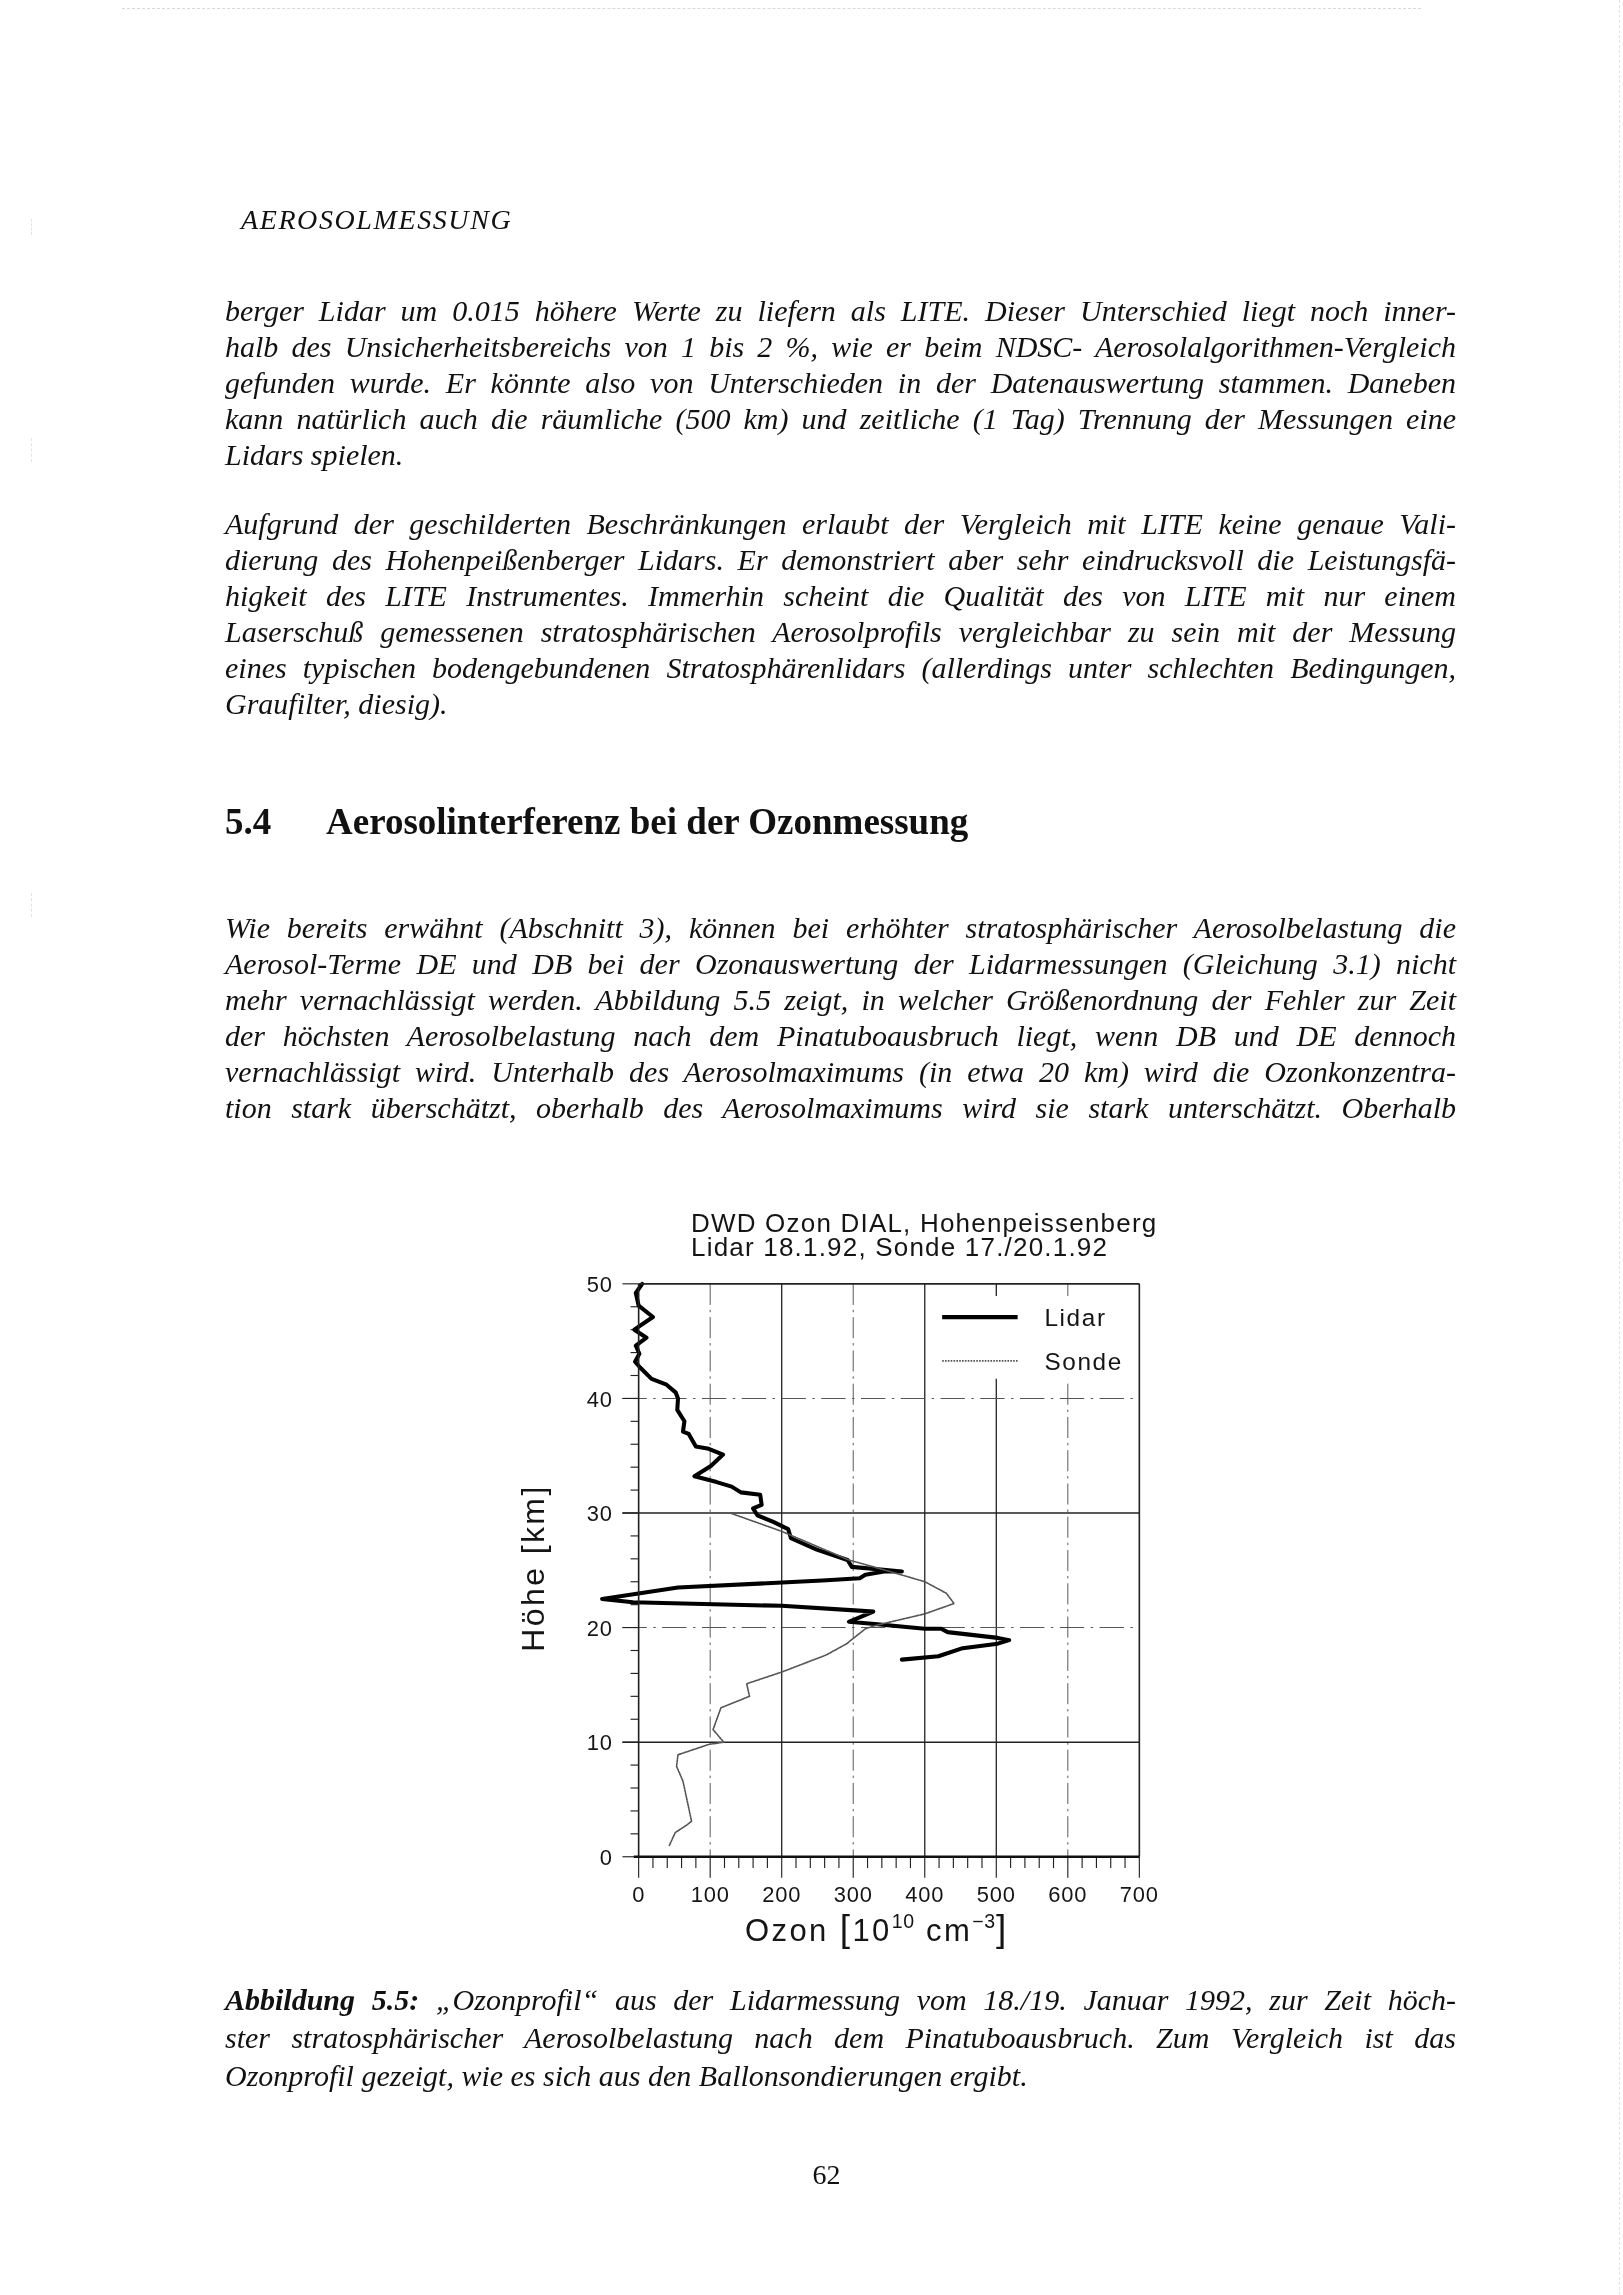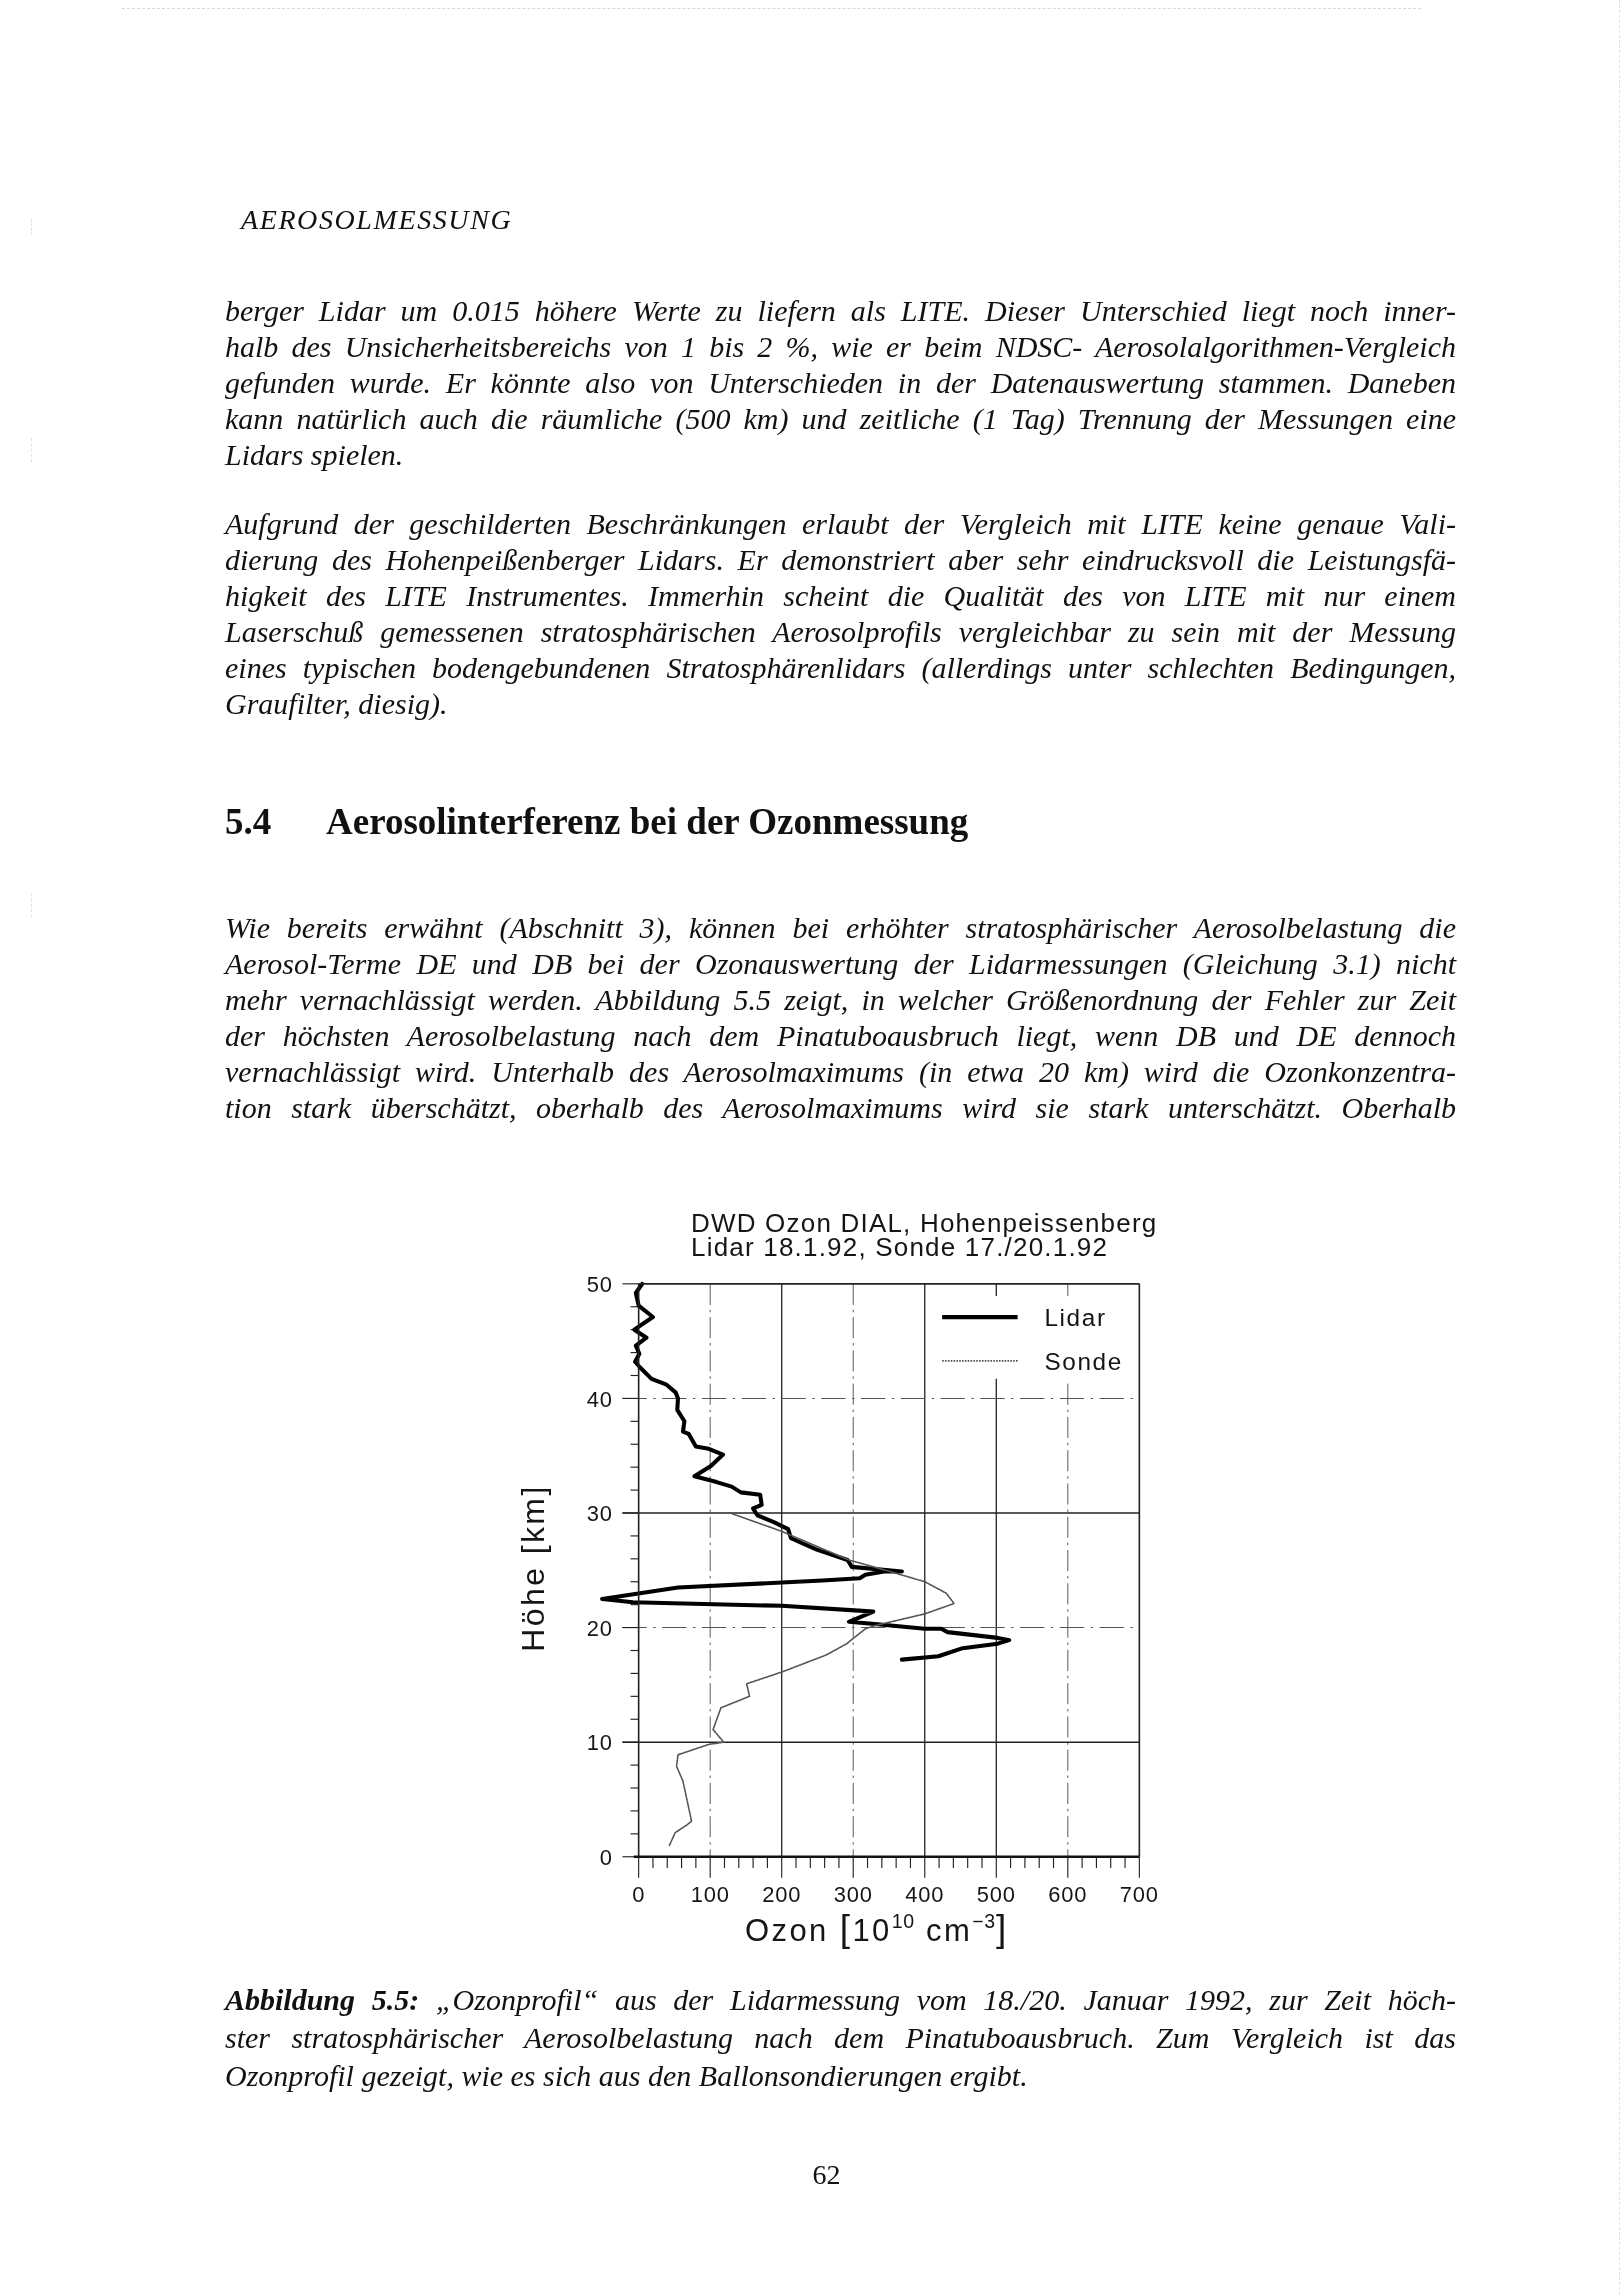--- a/index.html
+++ b/index.html
@@ -200,19 +200,19 @@
     </g>
 </svg>
 
 <div class="abs sans ylabel">Höhe [km]</div>
 
 <div class="abs sans xlabel">
   <span>Ozon </span><span class="br">[</span><span>10</span><sup>10</sup><span> cm</span><sup>−3</sup><span class="br">]</span>
 </div>
 
 <div class="para serif caption">
-  <div class="line"><span class="bold">Abbildung 5.5:</span> <span>„Ozonprofil“ aus der Lidarmessung vom 18./20. Januar 1992, zur Zeit höch-</span></div>
+  <div class="line"><span class="bold">Abbildung 5.5:</span> <span>„Ozonprofil“ aus der Lidarmessung vom 18./19. Januar 1992, zur Zeit höch-</span></div>
   <div class="line">ster stratosphärischer Aerosolbelastung nach dem Pinatuboausbruch. Zum Vergleich ist das</div>
   <div class="line last">Ozonprofil gezeigt, wie es sich aus den Ballonsondierungen ergibt.</div>
 </div>
 
 <div class="abs serif page-number">62</div>
 
 
 </body></html>

